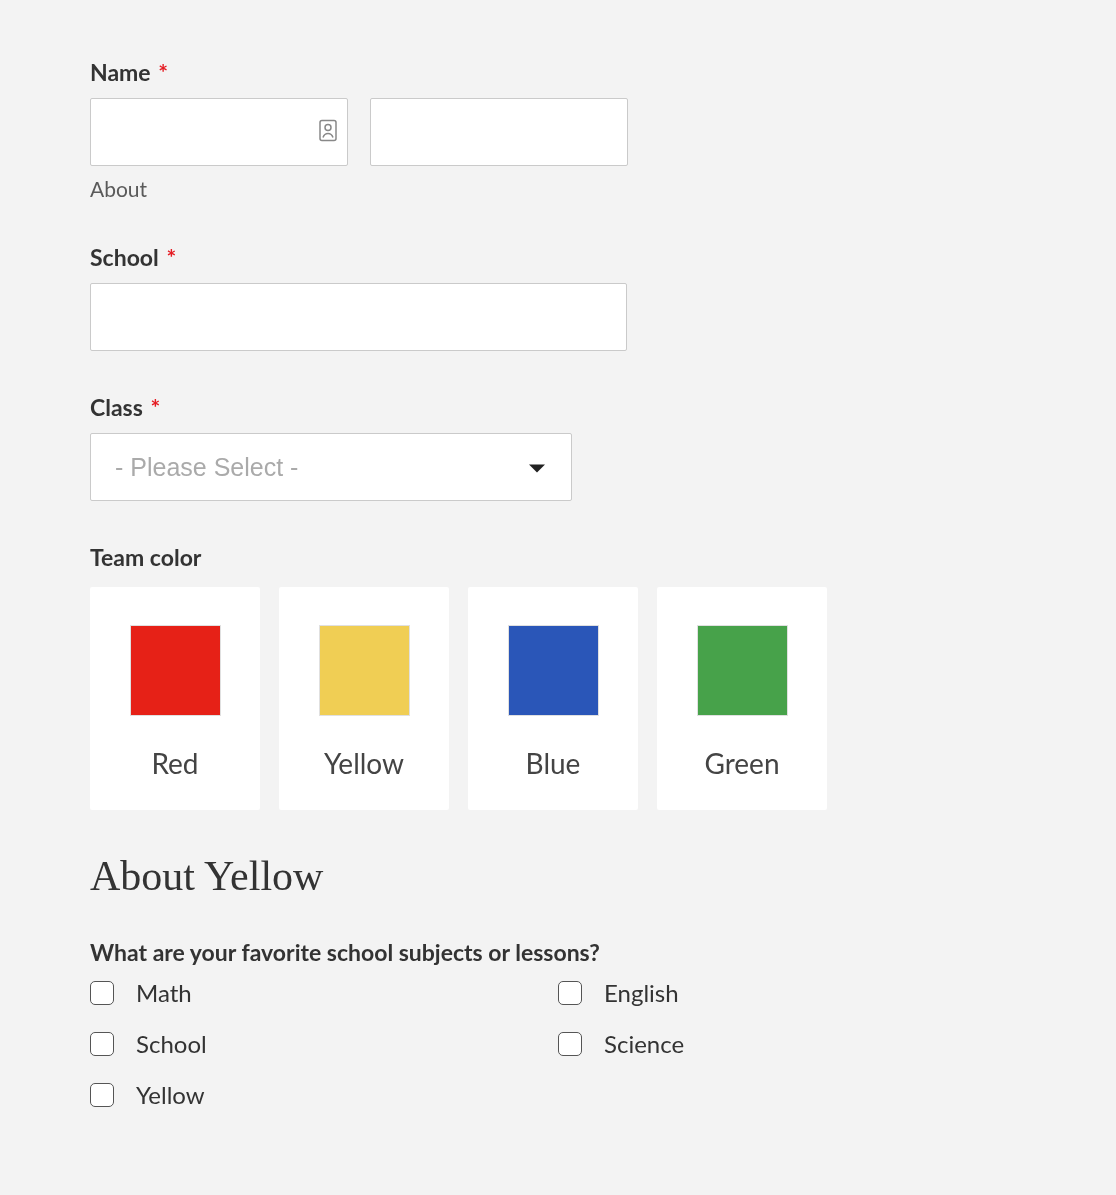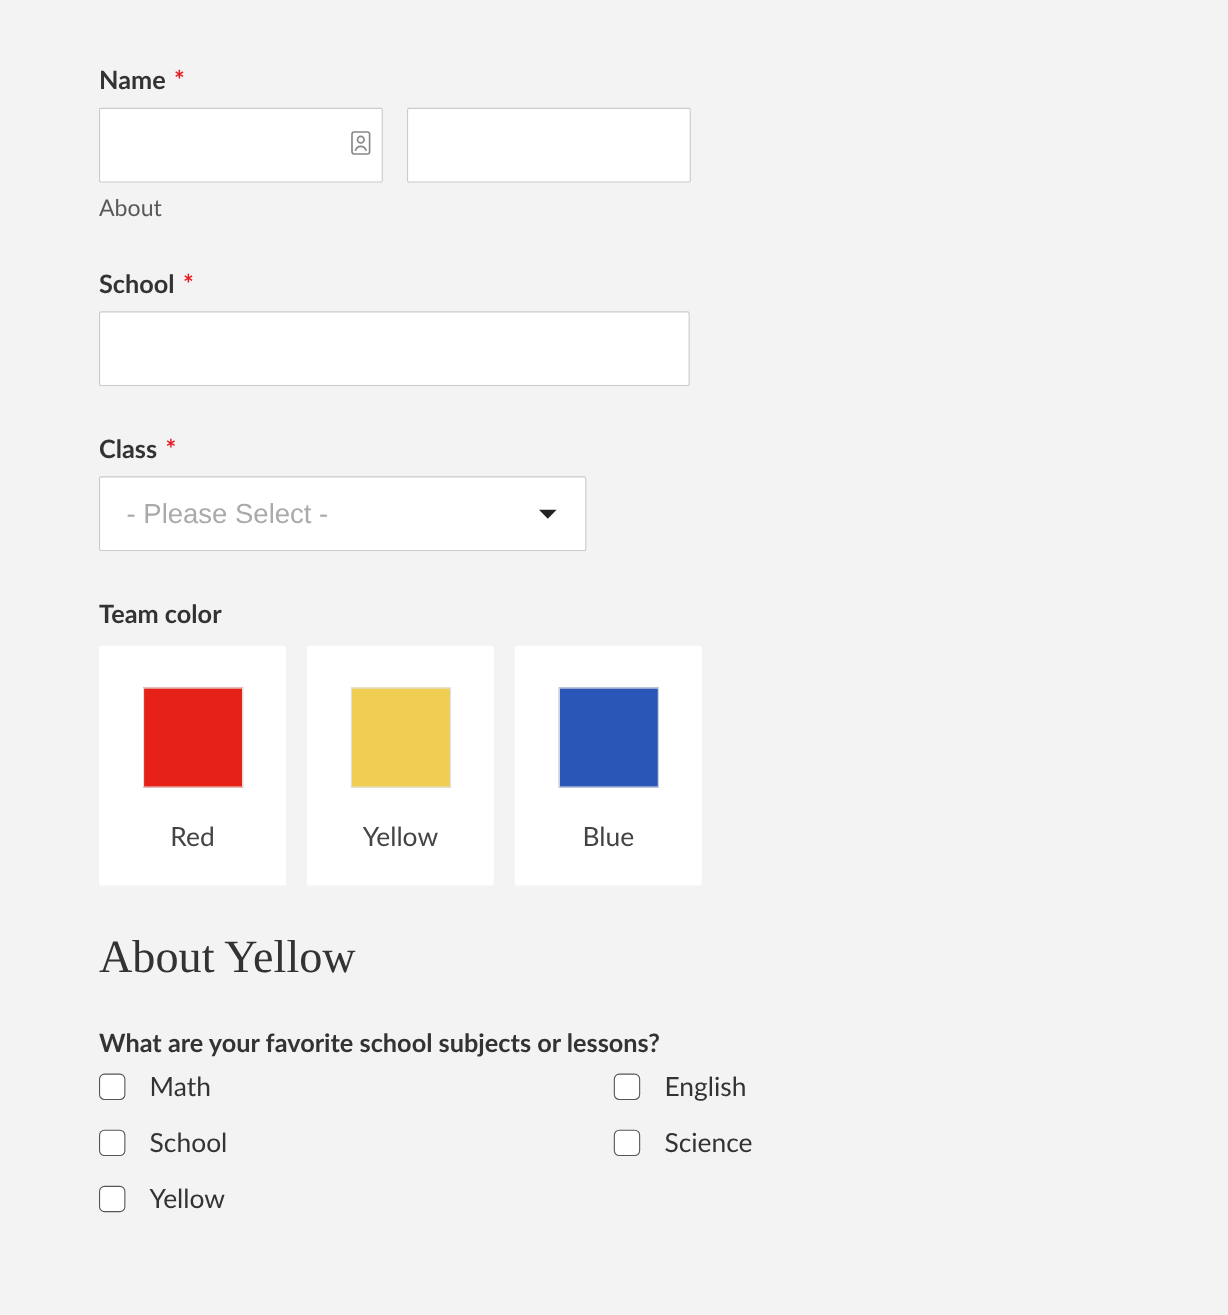--- a/index.html
+++ b/index.html
@@ -42,21 +42,21 @@
       top: 50%;
       transform: translateY(-50%);
       color: #777;
     }
     .sub-label {
       font-size: 21px;
       color: #5a5a5a;
       margin-top: 10px;
     }
     .email-input { width: 537px; }
-    .select-wrap { position: relative; width: 443px; }
+    .select-wrap { position: relative; width: 482px; }
     .select-input {
       width: 100%;
       height: 68px;
       border: 1px solid #cacaca;
       background: #fff;
       font-size: 25px;
       padding: 0 50px 0 24px;
       color: #aaa;
       appearance: none;
       -webkit-appearance: none;
@@ -81,21 +81,21 @@
       cursor: pointer;
       border-radius: 2px;
     }
     .color-swatch {
       width: 91px;
       height: 91px;
       border: 1px solid #e0e0e0;
       margin-bottom: 30px;
     }
     .color-label {
-      font-size: 24px;
+      font-size: 28px;
       color: #444;
     }
     .section-heading {
       font-family: Georgia, "Times New Roman", serif;
       font-size: 42px;
       font-weight: 400;
       color: #333;
       margin-top: 20px;
       margin-bottom: 38px;
     }
@@ -180,20 +180,24 @@
         <div class="color-label">Red</div>
       </div>
       <div class="color-card">
         <div class="color-swatch" style="background:#f0ce54"></div>
         <div class="color-label">Yellow</div>
       </div>
       <div class="color-card">
         <div class="color-swatch" style="background:#2a56b8"></div>
         <div class="color-label">Blue</div>
       </div>
+      <div class="color-card">
+        <div class="color-swatch" style="background:#47a24a"></div>
+        <div class="color-label">Green</div>
+      </div>
     </div>
   </div>
 
   <h2 class="section-heading">About Yellow</h2>
 
   <div class="field-group">
     <label class="field-label">What are your favorite school subjects or lessons?</label>
     <div class="subjects-grid">
       <div class="subjects-col">
         <div class="check-row">

